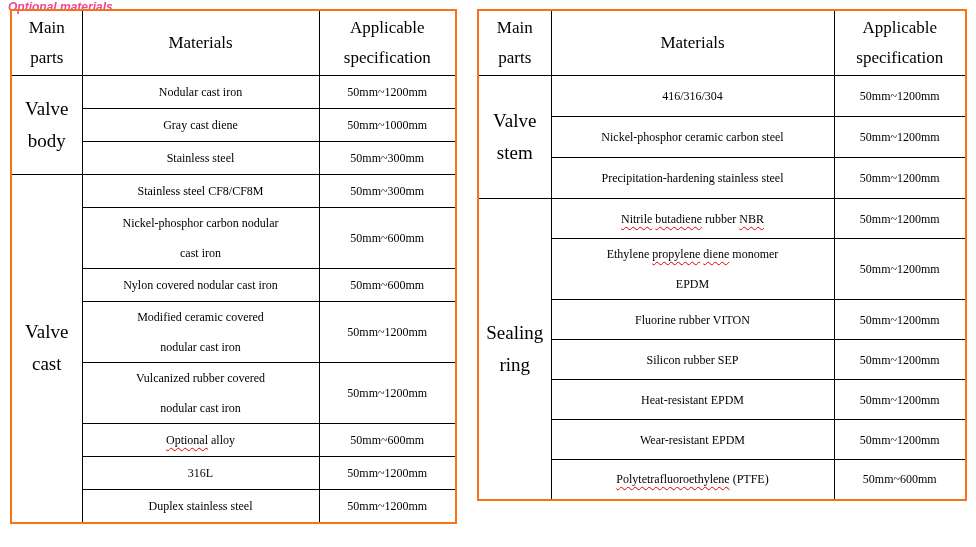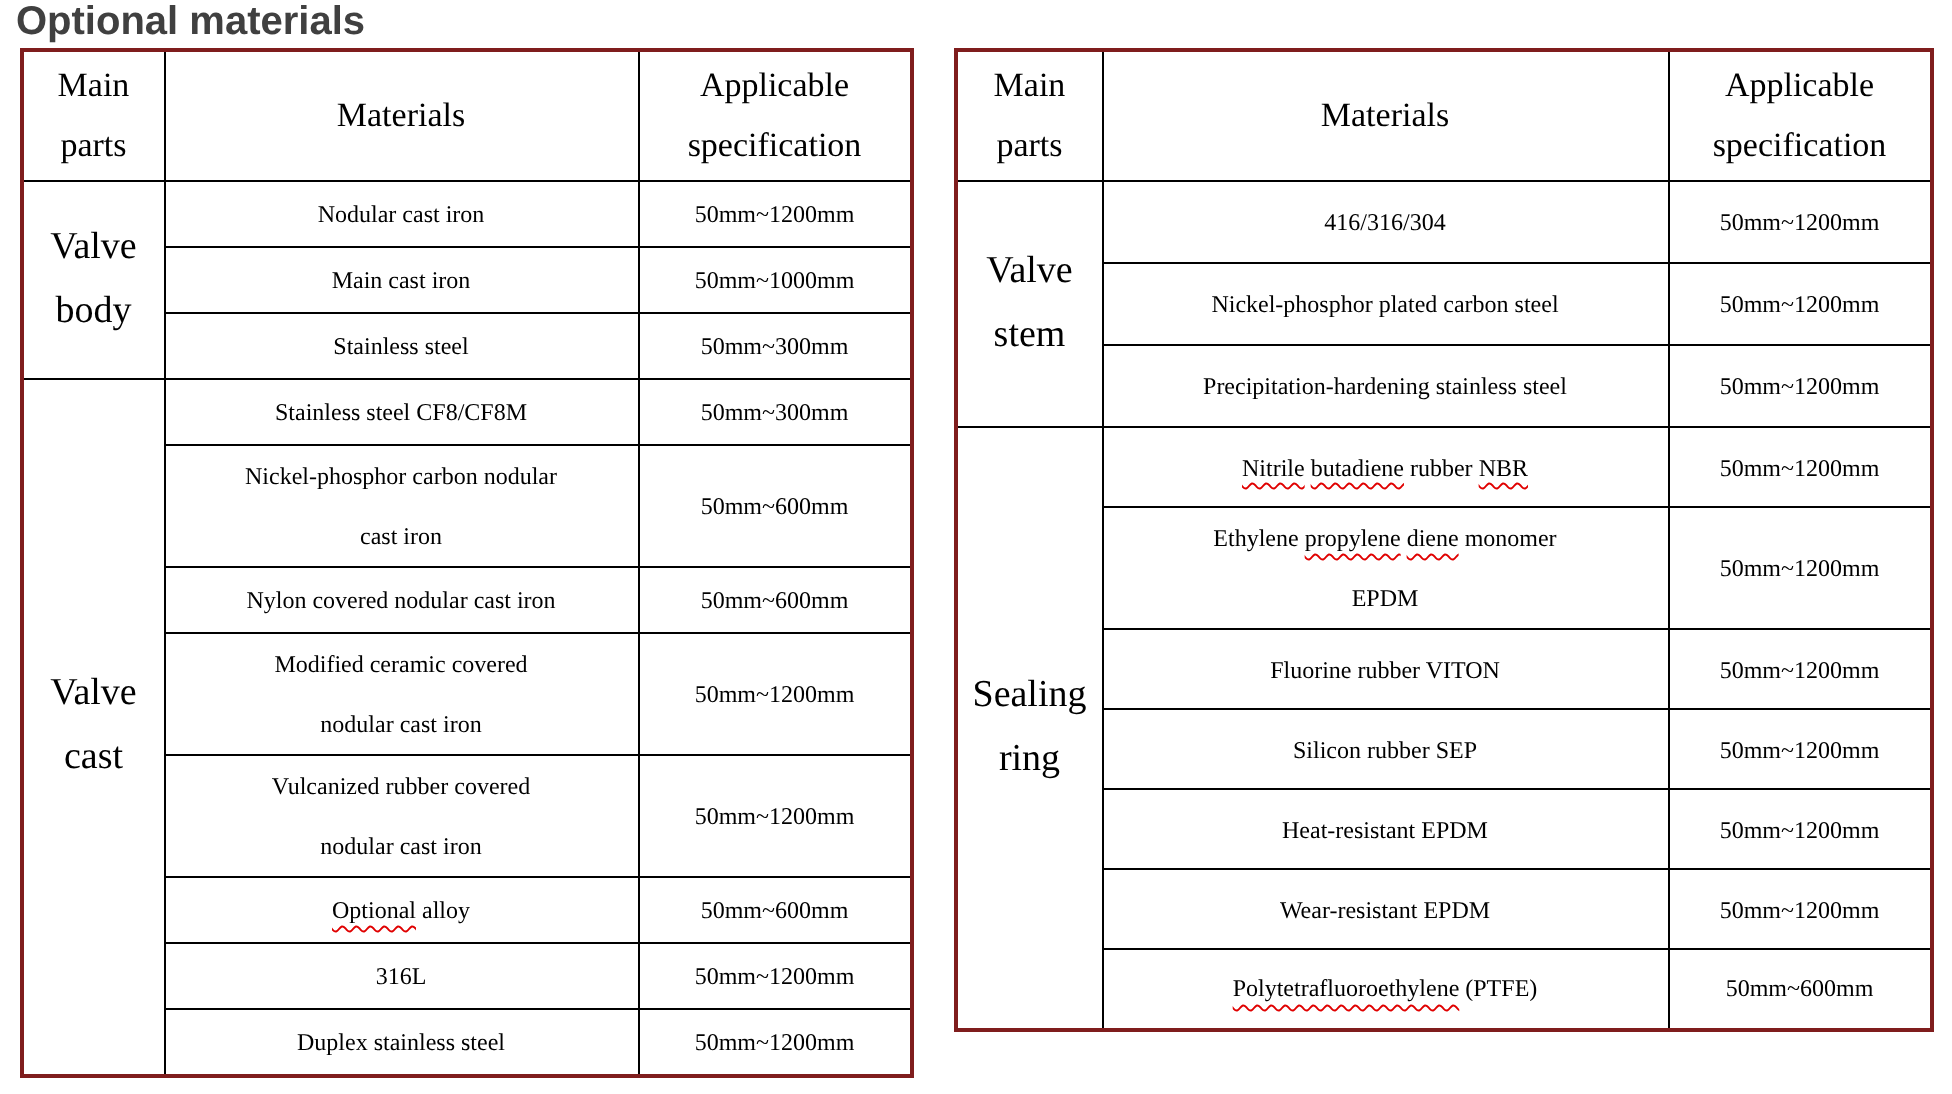--- a/index.html
+++ b/index.html
@@ -4,26 +4,26 @@
 <style>
   html,body { margin:0; padding:0; }
   body {
     width:976px; height:547px; position:relative;
     background:#ffffff; overflow:hidden;
     font-family:"Liberation Serif", serif; color:#000;
   }
   .title {
     position:absolute; left:8px; top:0px;
     font-family:"Liberation Sans", sans-serif;
-    font-size:20px; font-weight:600; color:#404040;
+    font-size:12px; font-weight:600; color:#ec4899;font-style:italic;
   }
   table.tbl {
-    position:absolute; top:24px;
+    position:absolute; top:9px;
     border-collapse:collapse; table-layout:fixed;
-    border:2px solid #7f1d1d;
+    border:2px solid #f97316;
   }
   .tbl-left  { left:10px;  width:445px; }
   .tbl-right { left:477px; width:488px; }
   .tbl-left  col.c-part { width:71px; }
   .tbl-left  col.c-mat  { width:237px; }
   .tbl-left  col.c-spec { width:137px; }
   .tbl-right col.c-part { width:73px; }
   .tbl-right col.c-mat  { width:283px; }
   .tbl-right col.c-spec { width:132px; }
   th, td {
@@ -83,21 +83,21 @@
         </td>
         <td class="mat-cell">
           <div class="line">Nodular cast iron</div>
         </td>
         <td class="spec-cell">
           <div class="line">50mm~1200mm</div>
         </td>
       </tr>
       <tr class="sec0">
         <td class="mat-cell">
-          <div class="line">Main cast iron</div>
+          <div class="line">Gray cast diene</div>
         </td>
         <td class="spec-cell">
           <div class="line">50mm~1000mm</div>
         </td>
       </tr>
       <tr class="sec0">
         <td class="mat-cell">
           <div class="line">Stainless steel</div>
         </td>
         <td class="spec-cell">
@@ -207,21 +207,21 @@
         </td>
         <td class="mat-cell">
           <div class="line">416/316/304</div>
         </td>
         <td class="spec-cell">
           <div class="line">50mm~1200mm</div>
         </td>
       </tr>
       <tr class="sec0">
         <td class="mat-cell">
-          <div class="line">Nickel-phosphor plated carbon steel</div>
+          <div class="line">Nickel-phosphor ceramic carbon steel</div>
         </td>
         <td class="spec-cell">
           <div class="line">50mm~1200mm</div>
         </td>
       </tr>
       <tr class="sec0">
         <td class="mat-cell">
           <div class="line">Precipitation-hardening stainless steel</div>
         </td>
         <td class="spec-cell">

